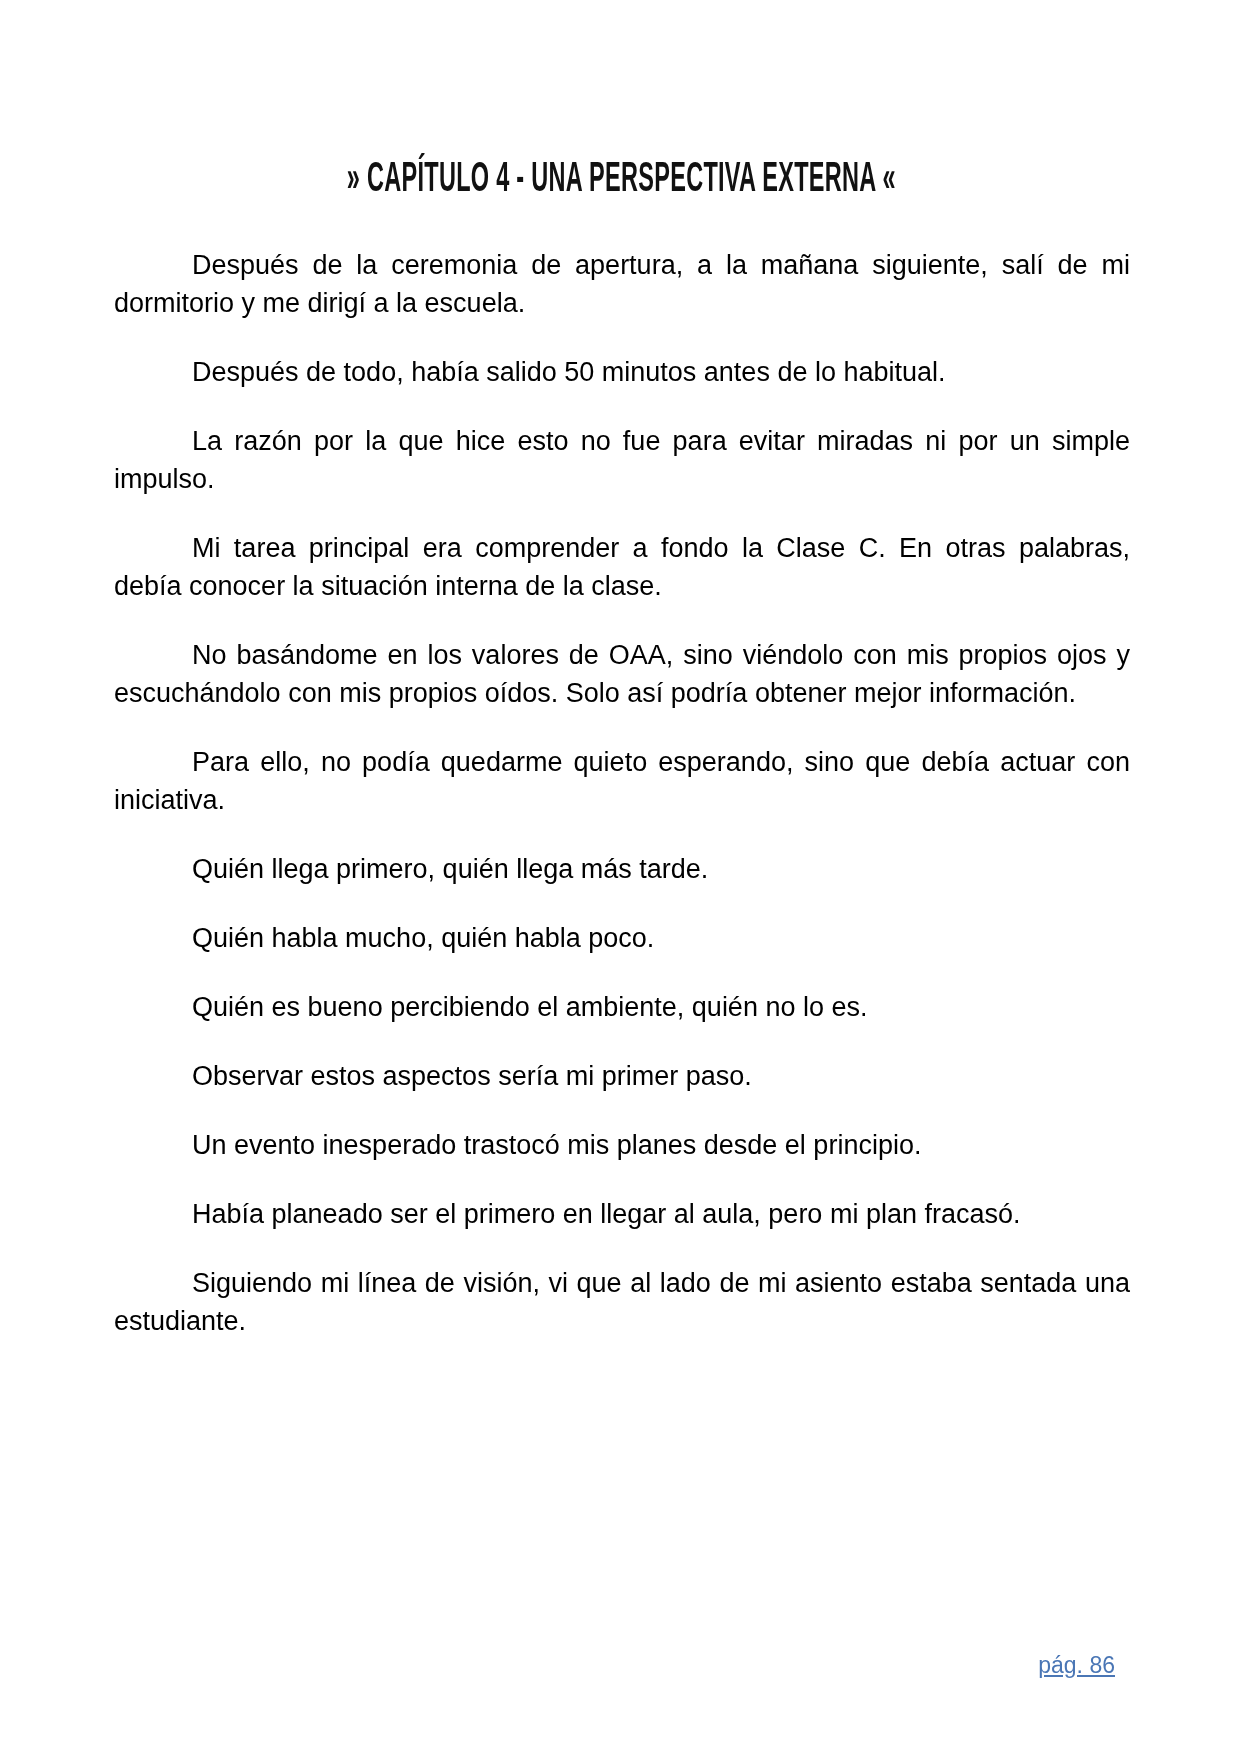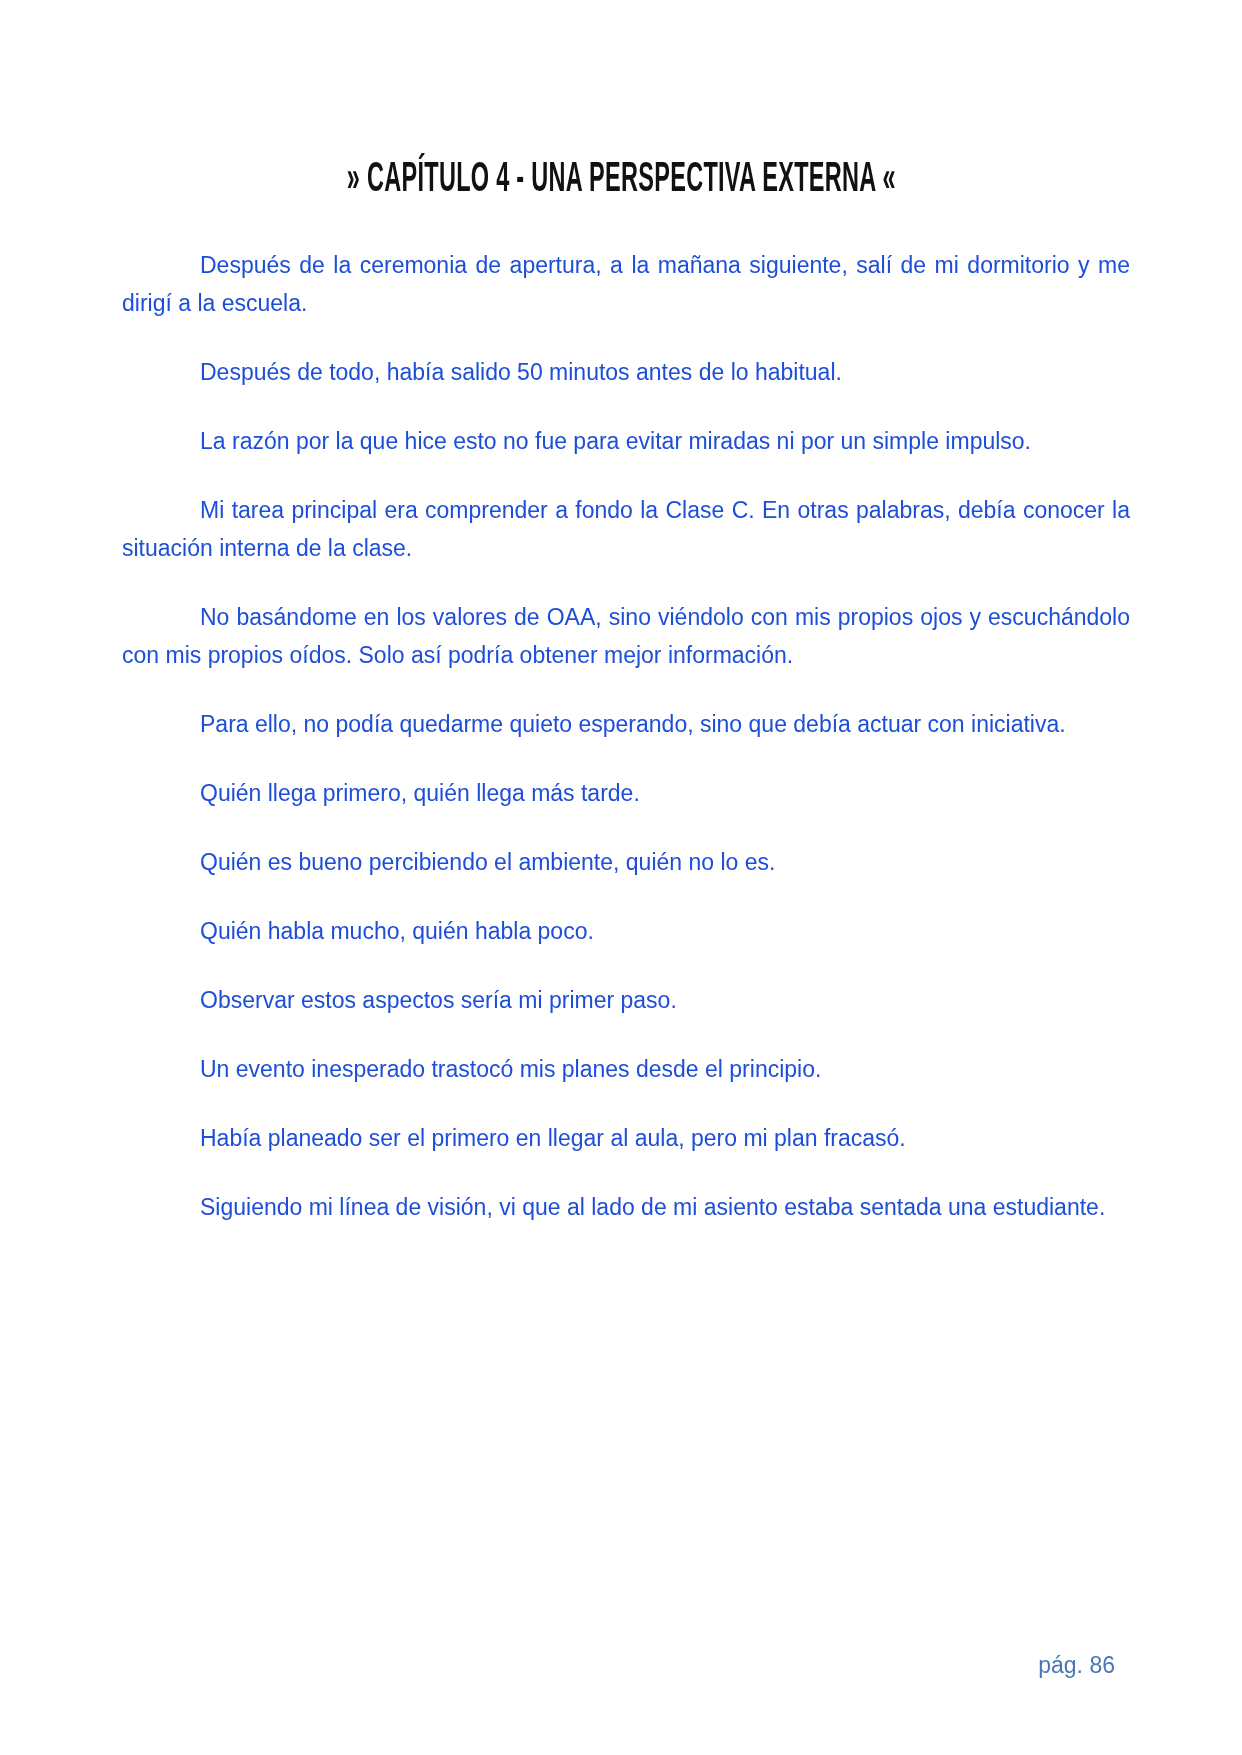--- a/index.html
+++ b/index.html
@@ -31,54 +31,55 @@
     display: inline-block;
     font-weight: 700;
     font-size: 42px;
     color: #111111;
     transform: scaleX(0.56);
     transform-origin: center center;
     letter-spacing: 0.5px;
     white-space: nowrap;
   }
   .paragraphs p {
-    margin: 0 0 31px 10px;
-    font-size: 23px;
+    margin: 0 0 31px 2px;
+    font-size: 27px;
     line-height: 38px;
-    color: #1d4ed8;
+    color: #000000;
     text-align: justify;
     text-indent: 78px;
     hyphens: none;
   }
   .footer {
     position: absolute;
     top: 1650px;
     right: 127px;
     font-size: 23px;
     line-height: 30px;
+    text-decoration: underline;
   }
 </style>
 </head>
 <body>
 
 <div class="page">
   <div class="title-wrap">
     <span class="title-inner" style="color: rgb(17, 17, 17);">» CAPÍTULO 4 - UNA PERSPECTIVA EXTERNA «</span>
   </div>
 
   <div class="paragraphs" style="color: rgb(0, 0, 0);">
       <p>Después de la ceremonia de apertura, a la mañana siguiente, salí de mi dormitorio y me dirigí a la escuela.</p>
       <p>Después de todo, había salido 50 minutos antes de lo habitual.</p>
       <p>La razón por la que hice esto no fue para evitar miradas ni por un simple impulso.</p>
       <p>Mi tarea principal era comprender a fondo la Clase C. En otras palabras, debía conocer la situación interna de la clase.</p>
       <p>No basándome en los valores de OAA, sino viéndolo con mis propios ojos y escuchándolo con mis propios oídos. Solo así podría obtener mejor información.</p>
       <p>Para ello, no podía quedarme quieto esperando, sino que debía actuar con iniciativa.</p>
       <p>Quién llega primero, quién llega más tarde.</p>
+      <p>Quién habla mucho, quién habla poco.</p>
       <p>Quién es bueno percibiendo el ambiente, quién no lo es.</p>
-      <p>Quién habla mucho, quién habla poco.</p>
       <p>Observar estos aspectos sería mi primer paso.</p>
       <p>Un evento inesperado trastocó mis planes desde el principio.</p>
       <p>Había planeado ser el primero en llegar al aula, pero mi plan fracasó.</p>
       <p>Siguiendo mi línea de visión, vi que al lado de mi asiento estaba sentada una estudiante.</p>
     </div>
 </div>
 
 <div class="footer" style="color: rgb(74, 118, 181);">pág. 86</div>
 
 </body></html>

